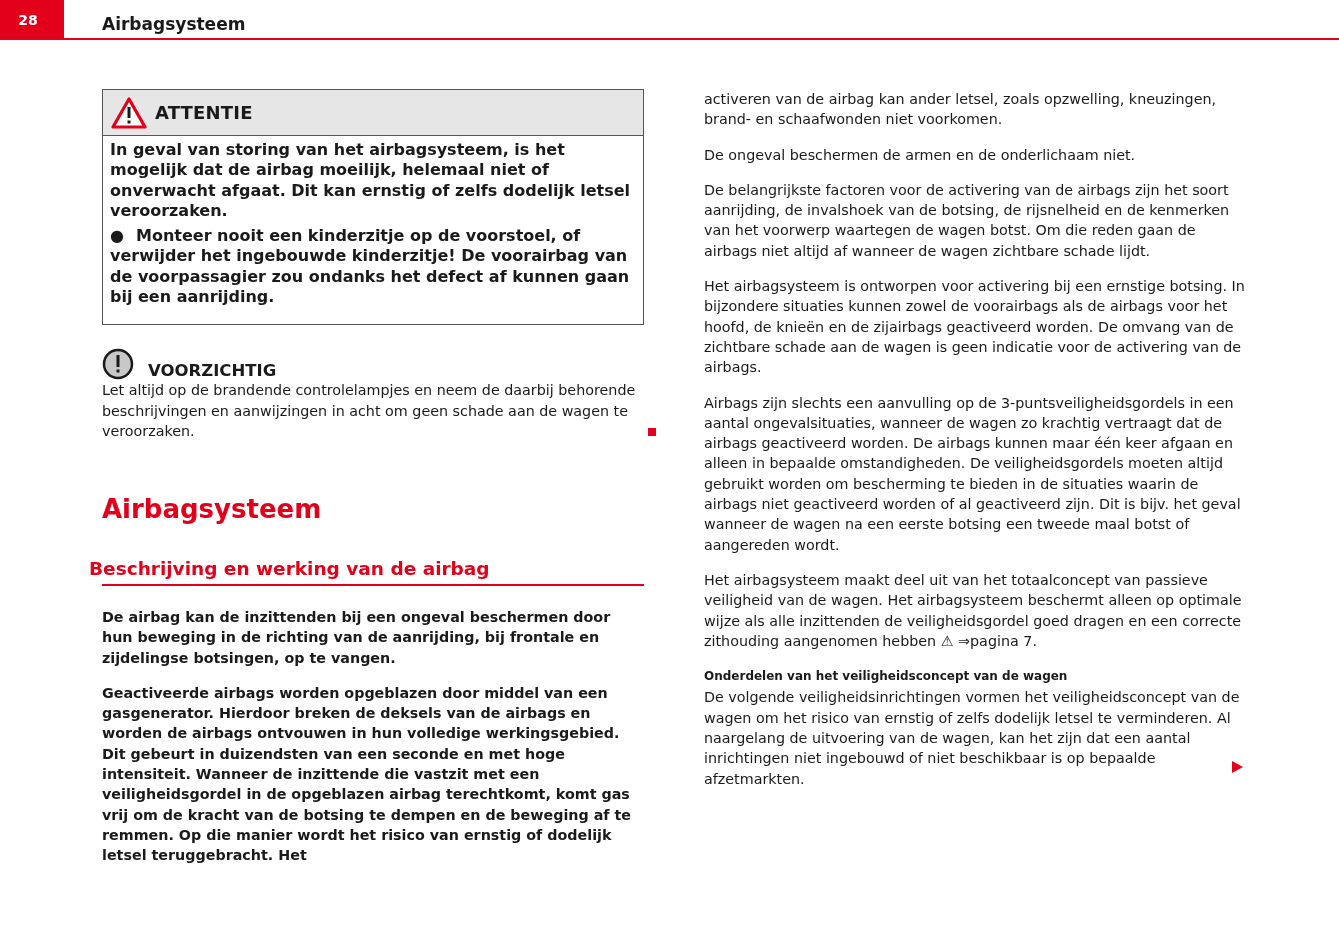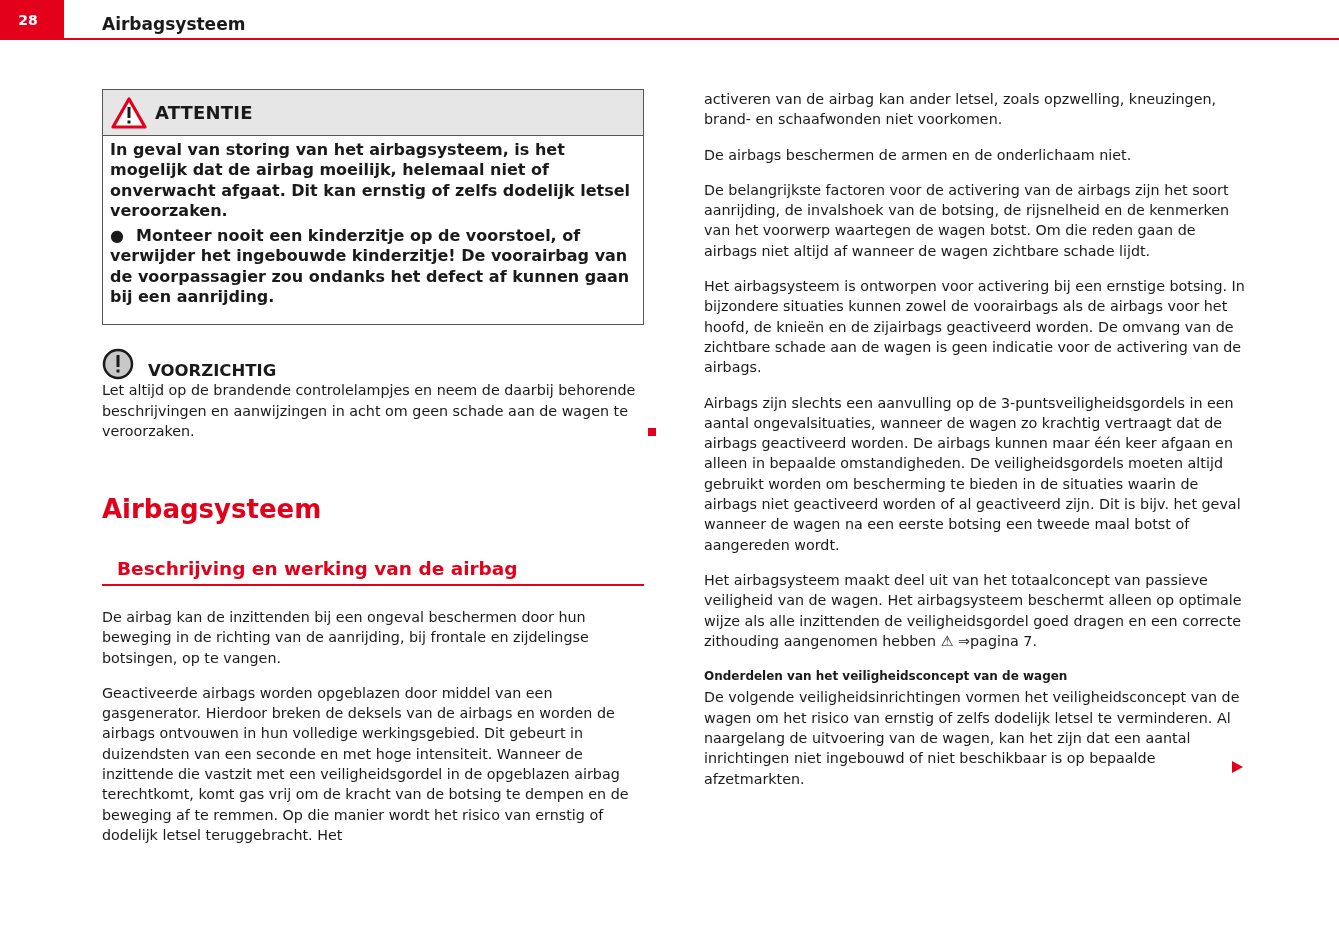--- a/index.html
+++ b/index.html
@@ -23,26 +23,26 @@
   .warn-body p:last-child { margin-bottom:13px; }
   .bullet { display:inline-block; width:26px; }
 
   .caution { margin-top:17px; }
   .caution-head { display:flex; align-items:flex-end; height:38px; }
   .caution-title { font-weight:bold; font-size:16.5px; margin-left:14px; margin-top:10px; }
   .caution-text { font-size:14.3px; line-height:20.3px; position:relative; }
   .end-square { position:absolute; right:-12px; bottom:5px; width:8px; height:8px; background:#e2001a; }
 
   .h1 { color:#e2001a; font-weight:bold; font-size:26px; position:absolute; left:102px; top:494px; }
-  .h2 { color:#e2001a; font-weight:bold; font-size:18.5px; position:absolute; left:117px; top:558px; }
+  .h2 { color:#e2001a; font-weight:bold; font-size:18.5px; position:absolute; left:89px; top:558px; }
   .h2-line { position:absolute; left:102px; width:542px; top:584px; height:2px; background:#e2001a; }
 
   .body-text { font-size:14.3px; line-height:20.3px; }
   .body-text p { margin:0 0 15px 0; }
-  .left-body { position:absolute; left:102px; top:607px; width:542px; }
+  .left-body { position:absolute; left:102px; top:607px; width:542px;font-weight:bold; }
   .subhead { font-weight:bold; font-size:12px; margin:0 0 1px 0; line-height:20.3px; }
   .arrow-next { position:absolute; left:1232px; top:761px; width:0; height:0;
                 border-top:6px solid transparent; border-bottom:6px solid transparent; border-left:11px solid #e2001a; }
 </style>
 </head>
 <body>
 
 <div class="hdr-red"></div>
 <div class="hdr-num"><span>28</span></div>
 <div class="hdr-title">Airbagsysteem</div>
@@ -84,21 +84,21 @@
 <div class="h2">Beschrijving en werking van de airbag</div>
 <div class="h2-line"></div>
 
 <div class="left-body body-text">
   <p>De airbag kan de inzittenden bij een ongeval beschermen door hun beweging in de richting van de aanrijding, bij frontale en zijdelingse botsingen, op te vangen.</p>
   <p>Geactiveerde airbags worden opgeblazen door middel van een gasgenerator. Hierdoor breken de deksels van de airbags en worden de airbags ontvouwen in hun volledige werkingsgebied. Dit gebeurt in duizendsten van een seconde en met hoge intensiteit. Wanneer de inzittende die vastzit met een veiligheidsgordel in de opgeblazen airbag terechtkomt, komt gas vrij om de kracht van de botsing te dempen en de beweging af te remmen. Op die manier wordt het risico van ernstig of dodelijk letsel teruggebracht. Het</p>
 </div>
 
 <div class="col right body-text">
   <p>activeren van de airbag kan ander letsel, zoals opzwelling, kneuzingen, brand- en schaafwonden niet voorkomen.</p>
-  <p>De airbags beschermen de armen en de onderlichaam niet.</p>
+  <p>De ongeval beschermen de armen en de onderlichaam niet.</p>
   <p>De belangrijkste factoren voor de activering van de airbags zijn het soort aanrijding, de invalshoek van de botsing, de rijsnelheid en de kenmerken van het voorwerp waartegen de wagen botst. Om die reden gaan de airbags niet altijd af wanneer de wagen zichtbare schade lijdt.</p>
   <p>Het airbagsysteem is ontworpen voor activering bij een ernstige botsing. In bijzondere situaties kunnen zowel de voorairbags als de airbags voor het hoofd, de knieën en de zijairbags geactiveerd worden. De omvang van de zichtbare schade aan de wagen is geen indicatie voor de activering van de airbags.</p>
   <p>Airbags zijn slechts een aanvulling op de 3-puntsveiligheidsgordels in een aantal ongevalsituaties, wanneer de wagen zo krachtig vertraagt dat de airbags geactiveerd worden. De airbags kunnen maar één keer afgaan en alleen in bepaalde omstandigheden. De veiligheidsgordels moeten altijd gebruikt worden om bescherming te bieden in de situaties waarin de airbags niet geactiveerd worden of al geactiveerd zijn. Dit is bijv. het geval wanneer de wagen na een eerste botsing een tweede maal botst of aangereden wordt.</p>
   <p>
     <span>Het airbagsysteem maakt deel uit van het totaalconcept van passieve veiligheid van de wagen. Het airbagsysteem beschermt alleen op optimale wijze als alle inzittenden de veiligheidsgordel goed dragen en een correcte zithouding aangenomen hebben</span>
     <span>⚠</span>
     <span>⇒pagina 7</span><span>.</span>
   </p>
   <div class="subhead">Onderdelen van het veiligheidsconcept van de wagen</div>
   <p>De volgende veiligheidsinrichtingen vormen het veiligheidsconcept van de wagen om het risico van ernstig of zelfs dodelijk letsel te verminderen. Al naargelang de uitvoering van de wagen, kan het zijn dat een aantal inrichtingen niet ingebouwd of niet beschikbaar is op bepaalde afzetmarkten.</p>

